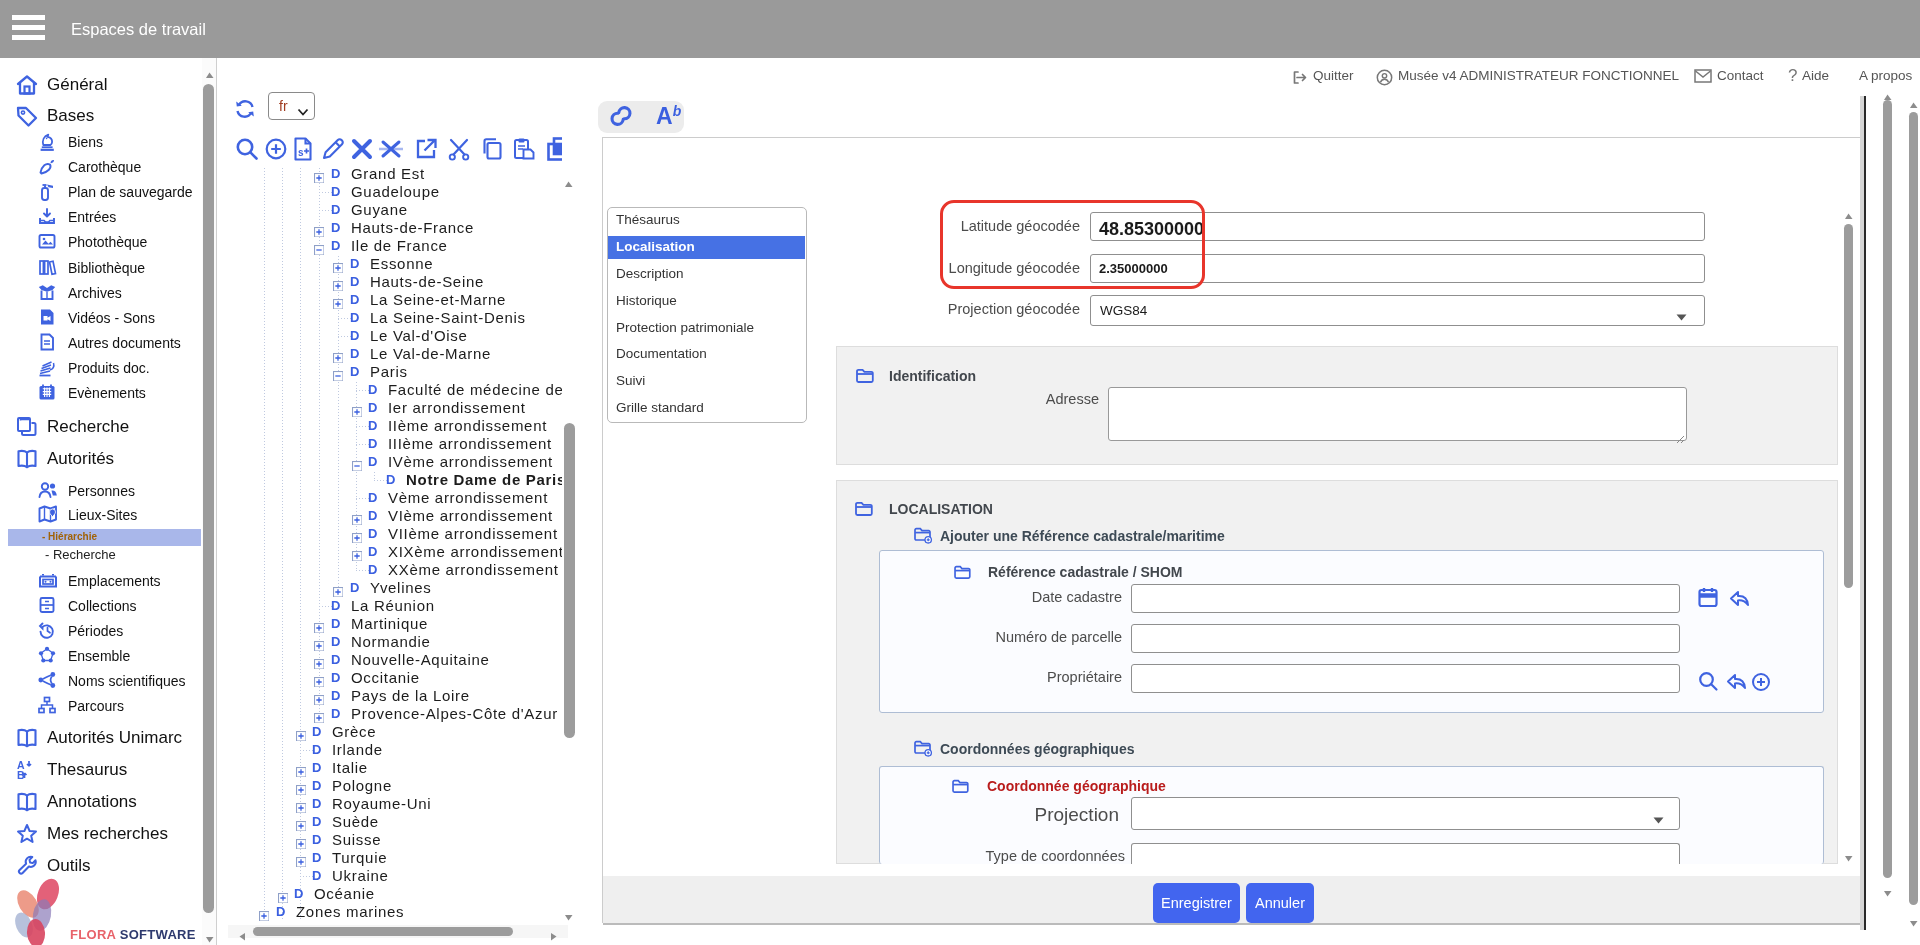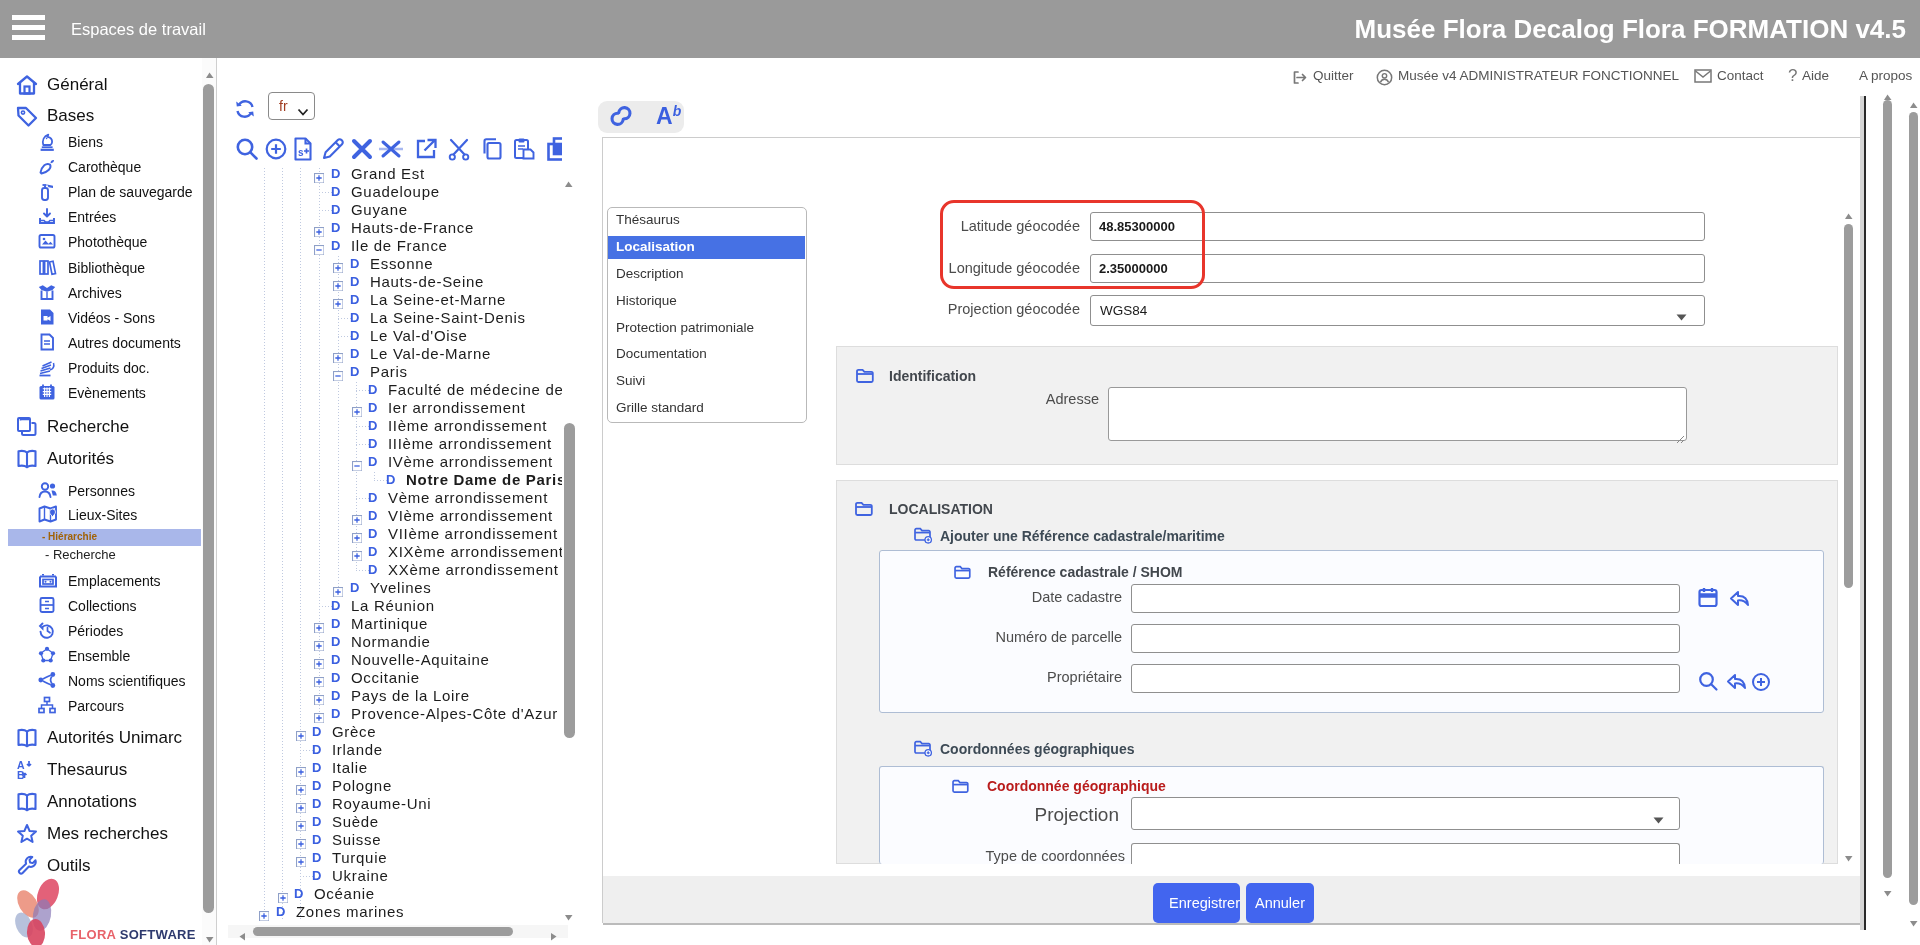--- a/index.html
+++ b/index.html
@@ -1,19 +1,18 @@
 <!DOCTYPE html>
 <html><head><meta charset="utf-8"><style>*{margin:0;padding:0;box-sizing:border-box}html,body{width:1920px;height:945px;overflow:hidden;font-family:"Liberation Sans",sans-serif;background:#fff}.a{position:absolute}.lbl{position:absolute;color:#4c4c4c;font-size:14.5px;text-align:right;white-space:nowrap}.inp{position:absolute;background:#fff;border:1px solid #8f8f8f;border-radius:3px}.sec{position:absolute;font-size:17px;color:#111;white-space:nowrap}.itm{position:absolute;font-size:14px;color:#111;white-space:nowrap}.trow{position:absolute;height:18px;line-height:18px;font-size:15px;letter-spacing:0.7px;color:#1c1c1c;white-space:nowrap}.bold{font-weight:bold}</style></head><body>
 <div style="position:relative;width:1920px;height:945px;overflow:hidden">
     <div class="a" style="left:0;top:0;width:1920px;height:58px;background:#9a9a9a"></div>
     <div class="a" style="left:12px;top:15px;width:33px;height:5px;background:#fff"></div>
     <div class="a" style="left:12px;top:25px;width:33px;height:5px;background:#fff"></div>
     <div class="a" style="left:12px;top:35px;width:33px;height:5px;background:#fff"></div>
     <div class="a" style="left:71px;top:20px;font-size:16.5px;color:#fff">Espaces de travail</div>
-    <div class="a" style="left:0;top:14px;width:1906px;text-align:right;font-size:26px;font-weight:bold;color:#fff;letter-spacing:0px">Musée Flora Decalog Flora FORMATION v4.5</div>
     <div style="position:absolute;left:1291px;top:69px;"><svg width="17" height="17" viewBox="0 0 17 17" xmlns="http://www.w3.org/2000/svg">
         <path d="M7 3 H3.5 v11 H7 M6 8.5 h8 M11.5 5.5 l3 3 -3 3" fill="none" stroke="#777" stroke-width="1.7" stroke-linecap="round" stroke-linejoin="round"></path>
       </svg></div>
     <div class="a" style="left:1313px;top:68px;font-size:13.5px;color:#555555">Quitter</div>
     <div style="position:absolute;left:1376px;top:69px;"><svg width="17" height="17" viewBox="0 0 17 17" xmlns="http://www.w3.org/2000/svg">
         <circle cx="8.5" cy="8.5" r="7.2" fill="none" stroke="#777" stroke-width="1.5"></circle>
         <circle cx="8.5" cy="6.8" r="2.2" fill="none" stroke="#777" stroke-width="1.4"></circle>
         <path d="M4.5 13.2 c0.8-2.2 2.3-3 4-3 s3.2 0.8 4 3" fill="none" stroke="#777" stroke-width="1.4"></path>
       </svg></div>
     <div class="a" style="left:1398px;top:68px;font-size:13.5px;color:#555555">Musée v4 ADMINISTRATEUR FONCTIONNEL</div>
@@ -523,21 +522,21 @@
     <div class="a" style="left:608px;top:236px;width:197px;height:23px;background:#4671e4"></div>
     <div class="a" style="left:616px;top:239px;font-size:13.5px;font-weight:bold;color:#fff">Localisation</div>
     <div class="a" style="left:616px;top:266px;font-size:13.5px;color:#333">Description</div>
     <div class="a" style="left:616px;top:293px;font-size:13.5px;color:#333">Historique</div>
     <div class="a" style="left:616px;top:320px;font-size:13.5px;color:#333">Protection patrimoniale</div>
     <div class="a" style="left:616px;top:346px;font-size:13.5px;color:#333">Documentation</div>
     <div class="a" style="left:616px;top:373px;font-size:13.5px;color:#333">Suivi</div>
     <div class="a" style="left:616px;top:400px;font-size:13.5px;color:#333">Grille standard</div>
     <div class="lbl" style="right:840px;top:218px;font-size:14.5px">Latitude géocodée</div>
     <div class="inp" style="left:1090px;top:212px;width:615px;height:29px"></div>
-    <div class="a" style="left:1099px;top:219px;font-size:13px;font-weight:bold;color:#1a1a1a">48.85300000</div>
+    <div class="a" style="left:1099px;top:219px;font-size:18px;font-weight:bold;color:#1a1a1a">48.85300000</div>
     <div class="lbl" style="right:840px;top:260px;font-size:14.5px">Longitude géocodée</div>
     <div class="inp" style="left:1090px;top:254px;width:615px;height:29px"></div>
     <div class="a" style="left:1099px;top:261px;font-size:13px;font-weight:bold;color:#1a1a1a">2.35000000</div>
     <div class="lbl" style="right:840px;top:301px;font-size:14.5px">Projection géocodée</div>
     <div class="inp" style="left:1090px;top:295px;width:615px;height:31px"></div>
     <div class="a" style="left:1100px;top:303px;font-size:13.5px;color:#1a1a1a">WGS84</div>
     <div style="position:absolute;left:1676px;top:307px;"><svg width="11" height="7" viewBox="0 0 11 7" xmlns="http://www.w3.org/2000/svg">
         <polygon points="0.5,0.5 10.5,0.5 5.5,6.5" fill="#555"></polygon>
       </svg></div>
     <div class="a" style="left:940px;top:200px;width:265px;height:89px;border:3px solid #e8352b;border-radius:14px"></div>
@@ -612,21 +611,21 @@
     <div class="lbl" style="right:801px;top:804px;font-size:19px">Projection</div>
     <div class="inp" style="left:1131px;top:797px;width:549px;height:33px"></div>
     <div style="position:absolute;left:1653px;top:810px;"><svg width="11" height="7" viewBox="0 0 11 7" xmlns="http://www.w3.org/2000/svg">
         <polygon points="0.5,0.5 10.5,0.5 5.5,6.5" fill="#555"></polygon>
       </svg></div>
     <div class="lbl" style="right:795px;top:848px;font-size:14.5px">Type de coordonnées</div>
     <div class="inp" style="left:1131px;top:843px;width:549px;height:21px;border-bottom:none;border-radius:3px 3px 0 0"></div>
     <div class="a" style="left:603px;top:864px;width:1239px;height:12px;background:#fff"></div>
     <div class="a" style="left:603px;top:876px;width:1261px;height:48px;background:#efefef"></div>
     <div class="a" style="left:603px;top:923px;width:1261px;height:2px;background:#bbb"></div>
-    <div class="a" style="left:1153px;top:883px;width:87px;height:40px;background:#4265ef;border-radius:5px;color:#fff;font-size:14.5px;text-align:right;line-height:40px">Enregistrer</div>
+    <div class="a" style="left:1153px;top:883px;width:87px;height:40px;background:#4265ef;border-radius:5px;color:#fff;font-size:14.5px;text-align:center;line-height:40px">Enregistrer</div>
     <div class="a" style="left:1246px;top:883px;width:68px;height:40px;background:#4265ef;border-radius:5px;color:#fff;font-size:14.5px;text-align:center;line-height:40px">Annuler</div>
     <div style="position:absolute;left:1844px;top:207px;"><svg width="9" height="9" viewBox="0 0 9 9" xmlns="http://www.w3.org/2000/svg">
         <polygon points="4.5,1.5 8.5,7 1,7" fill="#8c8c8c"></polygon>
       </svg></div>
     <div class="a" style="left:1844px;top:224px;width:9px;height:364px;background:#9c9c9c;border-radius:5px"></div>
     <div style="position:absolute;left:1844px;top:849px;"><svg width="9" height="9" viewBox="0 0 9 9" xmlns="http://www.w3.org/2000/svg">
         <polygon points="1,2 8.5,2 4.5,7.5" fill="#8c8c8c"></polygon>
       </svg></div>
     <div class="a" style="left:1860px;top:96px;width:4px;height:834px;background:#d6d6d6"></div>
     <div class="a" style="left:1864px;top:96px;width:2px;height:834px;background:#2a2a2a"></div>

